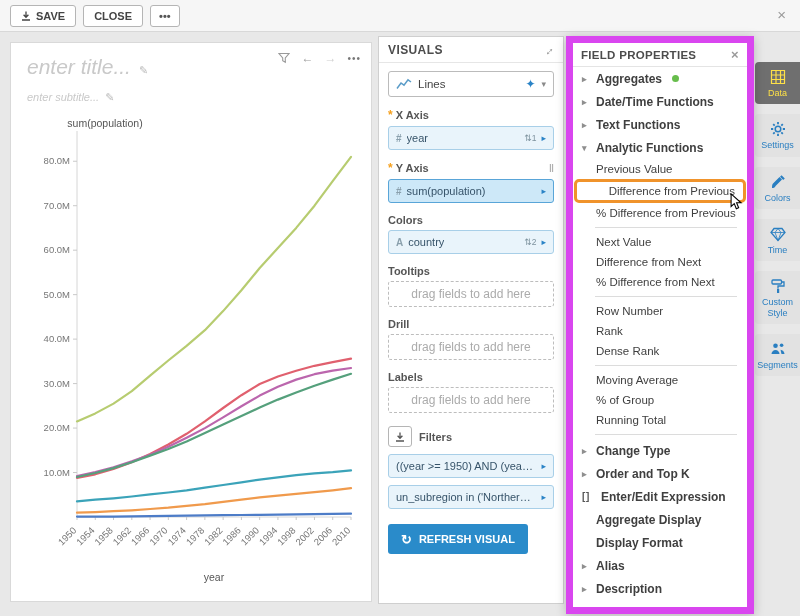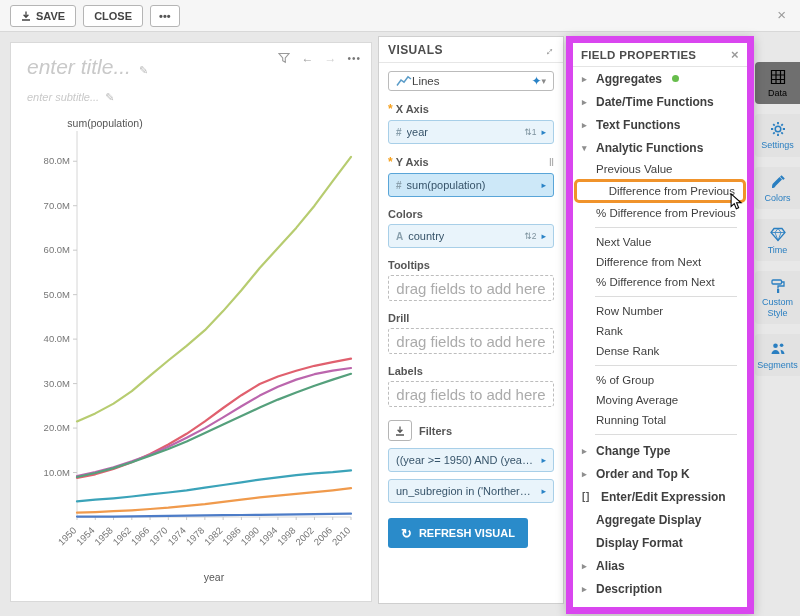--- a/index.html
+++ b/index.html
@@ -48,22 +48,22 @@
     background:#fff; border:1px solid #cfcfcf;
   }
   .panel-head {
     height:26px; display:flex; align-items:center; justify-content:space-between;
     padding:0 9px; font-size:12px; font-weight:bold; color:#4c4c4c; letter-spacing:.4px;
     border-bottom:1px solid #e6e6e6;
   }
   .expand-ic { display:inline-block; transform:rotate(-45deg); color:#9a9a9a; font-size:12px; cursor:pointer; }
   .v-body { padding:8px 9px; }
   .ctl {
-    border:1px solid #bbb; border-radius:3px; height:20px;
-    display:flex; align-items:center; padding:0 7px; cursor:pointer;
+    border:1px solid #bbb; border-radius:3px; height:26px;
+    display:flex; align-items:center; gap:6px; padding:0 7px; cursor:pointer;
   }
   .ctl .lbl { font-size:11.5px; color:#444; }
   .ctl .spark { margin-left:auto; color:#2a83c6; font-size:12px; }
   .ctl .caret { color:#8a8a8a; font-size:9px; }
   .shelf-label { margin:11px 0 4px; font-size:11px; font-weight:bold; color:#555; display:flex; align-items:center; gap:3px; }
   .star { color:#f5a01d; font-size:12px; }
   .grip { margin-left:auto; color:#b0b0b0; font-size:10px; }
   .pill {
     border:1px solid #a8cfe8; background:#e9f4fb; border-radius:3px; height:24px;
     display:flex; align-items:center; gap:5px; padding:0 7px;
@@ -72,21 +72,21 @@
   .pill.selected { background:#cde8f8; border-color:#59a5d8; }
   .pill .type { color:#8aa0ad; font-weight:bold; font-size:10px; flex:0 0 auto; }
   .pill .fname { color:#37546a; overflow:hidden; text-overflow:ellipsis; }
   .pill .sort { margin-left:auto; color:#7d929e; font-size:9px; flex:0 0 auto; }
   .pill .sort .n { font-size:8.5px; }
   .pill .farrow { color:#2a83c6; font-size:9px; flex:0 0 auto; }
   .pill .farrow.only { margin-left:auto; }
   .dropzone {
     border:1px dashed #bdbdbd; border-radius:3px; height:26px;
     display:flex; align-items:center; justify-content:center;
-    font-size:15px; color:#ababab;
+    font-size:12px; color:#ababab;
   }
   .filters-head { margin-top:13px; display:flex; align-items:center; gap:7px; }
   .icon-box {
     border:1px solid #b5b5b5; border-radius:3px; width:24px; height:21px;
     display:flex; align-items:center; justify-content:center; color:#555; cursor:pointer;
   }
   .filters-head .t { font-size:11px; font-weight:bold; color:#555; }
   .fpill { margin-top:7px; }
   .refresh {
     margin-top:15px; background:#2a8bca; color:#fff; border:none; border-radius:3px;
@@ -128,21 +128,21 @@
   .dup-ic { width:12px; flex:0 0 auto; color:#555; }
 
   
   .side { position:absolute; right:0; top:62px; width:45px; }
   .tab {
     background:#e2e2e2; border-radius:4px 0 0 4px; margin-bottom:10px;
     padding:7px 2px 6px; text-align:center; color:#2a7fc1; cursor:pointer;
   }
   .tab .tl { font-size:9px; margin-top:3px; line-height:1.15; }
   .tab svg { display:block; margin:0 auto; }
-  .tab.active { background:#6f6f6f; color:#000000; }
+  .tab.active { background:#6f6f6f; color:#fde047; }
 </style>
 </head>
 <body>
 
 <div class="topbar">
   <button class="btn">
     <svg width="10" height="10" viewBox="0 0 10 10">
       <path d="M5 0.5v5.2M2.6 3.8L5 6.3L7.4 3.8M1 9h8" stroke="#444" stroke-width="1.3" fill="none"></path>
     </svg>
     <span>SAVE</span>
@@ -357,22 +357,22 @@
   <div class="fp-sub">% Difference from Previous</div>
   <div class="divider"></div>
   <div class="fp-sub">Next Value</div>
   <div class="fp-sub">Difference from Next</div>
   <div class="fp-sub">% Difference from Next</div>
   <div class="divider"></div>
   <div class="fp-sub">Row Number</div>
   <div class="fp-sub">Rank</div>
   <div class="fp-sub">Dense Rank</div>
   <div class="divider"></div>
+  <div class="fp-sub">Moving Average</div>
   <div class="fp-sub">% of Group</div>
-  <div class="fp-sub">Moving Average</div>
   <div class="fp-sub">Running Total</div>
   <div class="divider"></div>
 
   <div class="fp-item">
     <span class="chev">▸</span>
     <span>Change Type</span>
   </div>
   <div class="fp-item">
     <span class="chev">▸</span>
     <span>Order and Top K</span>

